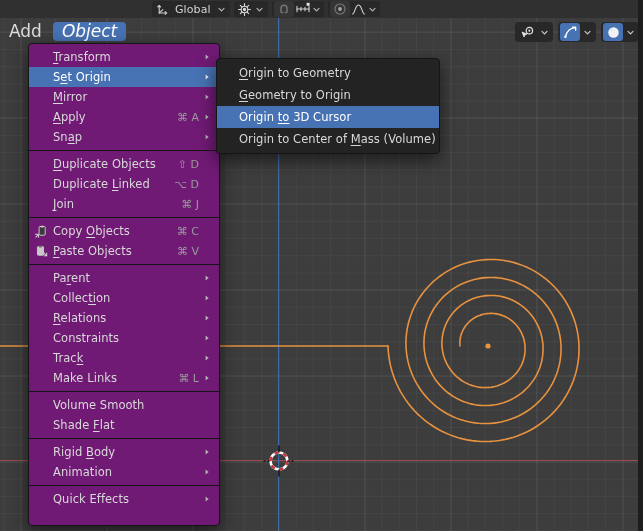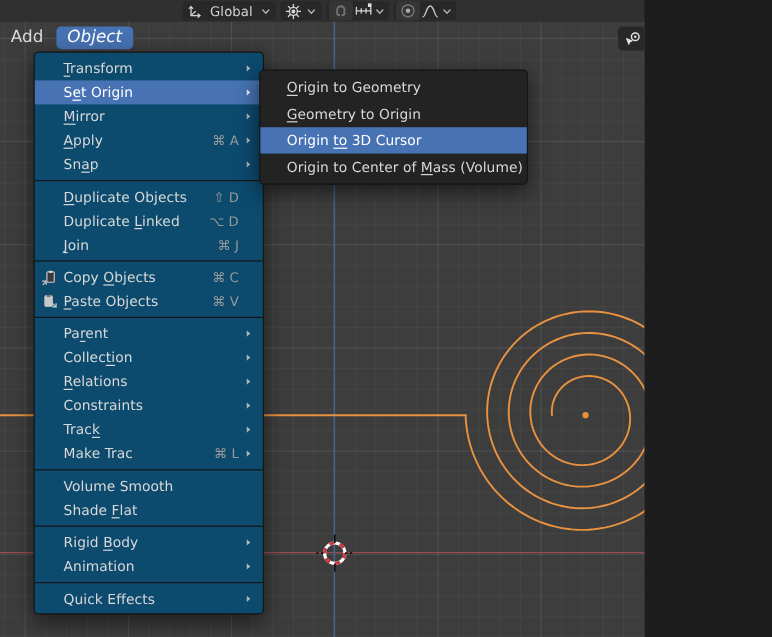--- a/index.html
+++ b/index.html
@@ -2,21 +2,21 @@
 <html><head>
 <meta charset="utf-8">
 <style>
   html,body{margin:0;padding:0;background:#1d1d1d;}
   body{
     width:643px;height:531px;overflow:hidden;position:relative;
     font-family:"DejaVu Sans","Liberation Sans",sans-serif;
     font-size:11.5px;color:#e6e6e6;
     -webkit-font-smoothing:antialiased;
   }
-  #app{position:absolute;inset:0;width:537px;height:531px;overflow:hidden;}
+  #app{position:absolute;inset:0;width:638px;height:531px;overflow:hidden;}
 
   
   .toolbar{
     position:absolute;left:0;top:0;width:643px;height:18px;
     background:#303030;display:flex;align-items:center;
   }
   .tb-center{position:absolute;left:152px;top:0;height:18px;display:flex;align-items:center;gap:4px;}
   .tb-grp{
     height:16px;background:#282828;border-radius:3px;
     display:flex;align-items:center;padding:0 3px;gap:2px;
@@ -68,30 +68,30 @@
   .vp-overlay-right{position:absolute;right:4px;top:4px;display:flex;align-items:center;gap:5px;}
   .ov-grp{height:20px;background:#282828;border-radius:4px;display:flex;align-items:center;padding:0 2px;gap:1px;}
   .ov-btn{width:20px;height:18px;display:flex;align-items:center;justify-content:center;border-radius:3px;}
   .ov-btn.sel{background:#4772b3;}
   .ov-chev{width:13px;height:18px;display:flex;align-items:center;justify-content:center;}
 
   
   .vp-menus{position:absolute;left:0;top:20px;height:22px;display:flex;align-items:center;gap:2px;}
   .menu-btn{
     height:19px;padding:0 9px;display:flex;align-items:center;border-radius:4px;
-    font-size:14px;color:#dcdcdc;white-space:nowrap;
+    font-size:17px;color:#dcdcdc;white-space:nowrap;
   }
   .menu-btn.active{background:#4772b3;color:#fff;font-style:italic;}
 
   
   .dropdown{
     position:absolute;left:28px;top:43px;width:190px;
-    background:#0c4a6e;border:1px solid #151515;border-radius:4px;
+    background:#701a75;border:1px solid #151515;border-radius:4px;
     box-shadow:0 6px 18px rgba(0,0,0,.55);
-    padding:3px 0 2px 0;
+    padding:3px 0 16px 0;
   }
   .mi{
     position:relative;height:20px;display:flex;align-items:center;
     padding:0 6px 0 0;color:#d8d8d8;font-size:11.5px;
   }
   .mi.hl{background:#4772b3;color:#fff;}
   .mi .gutter{width:24px;height:20px;display:flex;align-items:center;justify-content:center;flex:0 0 24px;}
   .mi .txt{flex:1;white-space:nowrap;letter-spacing:.05px;}
   .mi .txt u{text-decoration:underline;text-underline-offset:1.5px;}
   .mi .sc{color:#9a9a9a;font-size:11px;white-space:nowrap;padding-right:2px;}
@@ -434,21 +434,21 @@
         <span class="txt">Trac<u>k</u></span>
         <span class="sc"></span>
         <span class="arr">
           <svg width="8" height="8" viewBox="0 0 8 8">
             <path d="M2.6 1.4L5.6 4 2.6 6.6z" fill="#b6b6b6"></path>
           </svg>
         </span>
       </div>
       <div class="mi">
         <span class="gutter"></span>
-        <span class="txt">Make Trac</span>
+        <span class="txt">Make Links</span>
         <span class="sc">⌘ L</span>
         <span class="arr">
           <svg width="8" height="8" viewBox="0 0 8 8">
             <path d="M2.6 1.4L5.6 4 2.6 6.6z" fill="#b6b6b6"></path>
           </svg>
         </span>
       </div>
       <div class="sep"></div>
       <div class="mi">
         <span class="gutter"></span>

